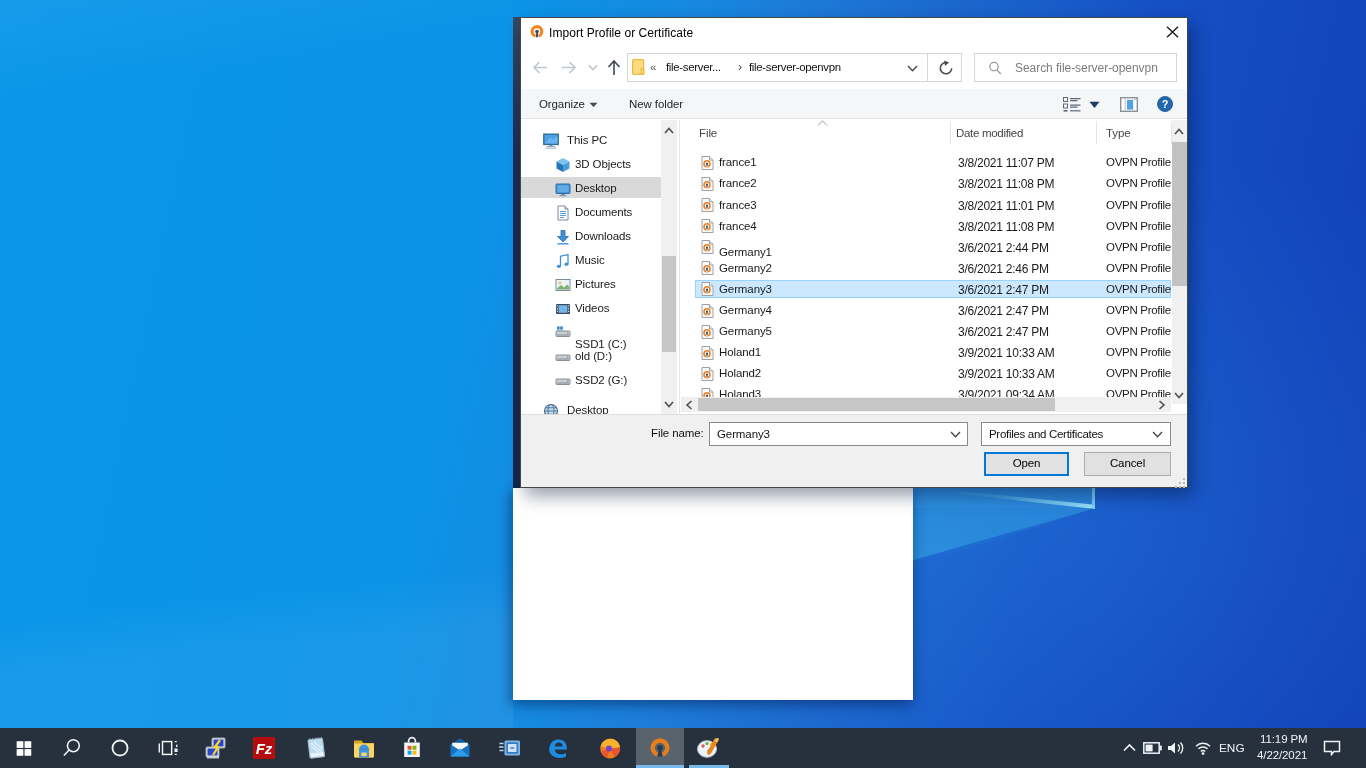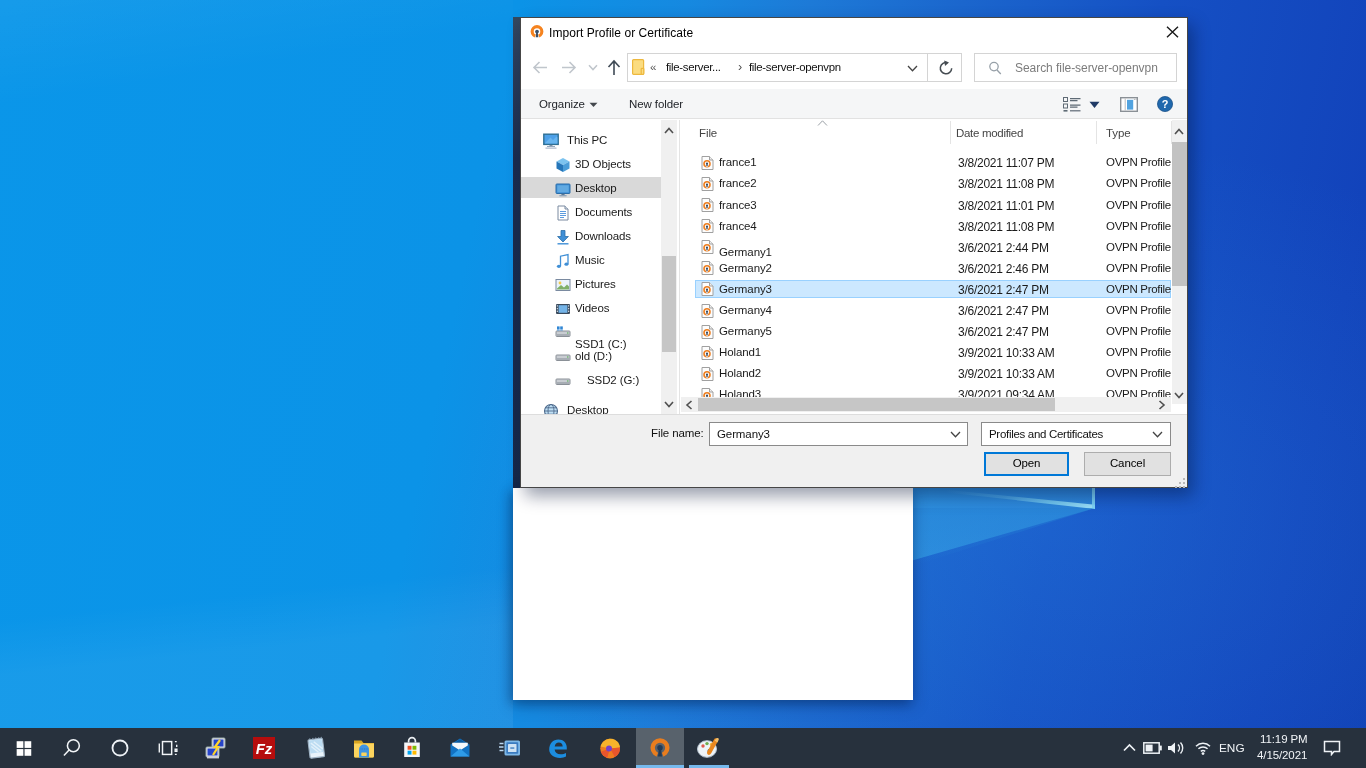--- a/index.html
+++ b/index.html
@@ -173,21 +173,21 @@
     <rect x="1" y="6" width="14" height="5.5" rx="0.8" fill="#c9cdd2" stroke="#8a9097" stroke-width="1"></rect>
     <rect x="1.6" y="9" width="12.8" height="2" fill="#a7adb4"></rect>
     <circle cx="12.8" cy="8" r="0.8" fill="#59b059"></circle>
   </svg>
 <div class="t" style="left:575px;top:351.2px">old (D:)</div>
 <svg class="abs" style="left:555px;top:372.7px" width="16" height="16" viewBox="0 0 16 16">
     <rect x="1" y="6" width="14" height="5.5" rx="0.8" fill="#c9cdd2" stroke="#8a9097" stroke-width="1"></rect>
     <rect x="1.6" y="9" width="12.8" height="2" fill="#a7adb4"></rect>
     <circle cx="12.8" cy="8" r="0.8" fill="#59b059"></circle>
   </svg>
-<div class="t" style="left:587px;top:375.2px">SSD2 (G:)</div>
+<div class="t" style="left:575px;top:375.2px">SSD2 (G:)</div>
 <svg class="abs" style="left:543px;top:402.5px" width="16" height="16" viewBox="0 0 16 16">
     <circle cx="8" cy="8" r="6.5" fill="#bfe0f5" stroke="#4e6a8c" stroke-width="1.1"></circle>
     <ellipse cx="8" cy="8" rx="3" ry="6.5" fill="none" stroke="#4e6a8c" stroke-width="0.9"></ellipse>
     <path d="M1.5 8h13M2.3 4.8h11.4M2.3 11.2h11.4" stroke="#4e6a8c" stroke-width="0.9"></path>
   </svg>
 <div class="t" style="left:567px;top:405.0px">Desktop</div>
 <div class="t" style="left:699px;top:128px;color:#454545">File</div>
 <div class="t" style="left:956px;top:128px;color:#454545;letter-spacing:-0.3px">Date modified</div>
 <div class="t" style="left:1106px;top:128px;color:#454545">Type</div>
 <svg class="abs" style="left:817px;top:120px" width="11" height="6" viewBox="0 0 11 6">
@@ -471,15 +471,15 @@
 <svg class="abs" style="left:1167px;top:741px" width="20" height="14" viewBox="0 0 20 14">
     <path d="M1 5 h3 l4 -3.6 v11.2 L4 9 H1 z" fill="#eef2f6"></path>
     <path d="M11 3.5 a5 5 0 0 1 0 7 M13.5 1.5 a8 8 0 0 1 0 11" fill="none" stroke="#eef2f6" stroke-width="1.4"></path>
   </svg>
 <svg class="abs" style="left:1194px;top:741px" width="18" height="14" viewBox="0 0 18 14">
     <path d="M2 5.2 a10 10 0 0 1 14 0 M4.4 7.8 a7 7 0 0 1 9.2 0 M6.8 10.4 a3.6 3.6 0 0 1 4.4 0" fill="none" stroke="#eef2f6" stroke-width="1.5"></path>
     <circle cx="9" cy="12.6" r="1.4" fill="#eef2f6"></circle>
   </svg>
 <div class="t" style="left:1219px;top:743px;color:#f2f5f8;font-size:11.8px;letter-spacing:0px">ENG</div>
 <div class="t" style="left:1260px;top:734px;color:#f2f5f8;font-size:11.5px">11:19 PM</div>
-<div class="t" style="left:1257px;top:750px;color:#f2f5f8;font-size:11.5px">4/15/2021</div>
+<div class="t" style="left:1257px;top:750px;color:#f2f5f8;font-size:11.5px">4/22/2021</div>
 <svg class="abs" style="left:1323px;top:740px" width="18" height="16" viewBox="0 0 18 16">
     <path d="M1.5 1.5 h15 v10 h-5.5 l-2.5 3 v-3 h-7 z" fill="none" stroke="#eef2f6" stroke-width="1.5"></path>
   </svg>
 </body></html>

